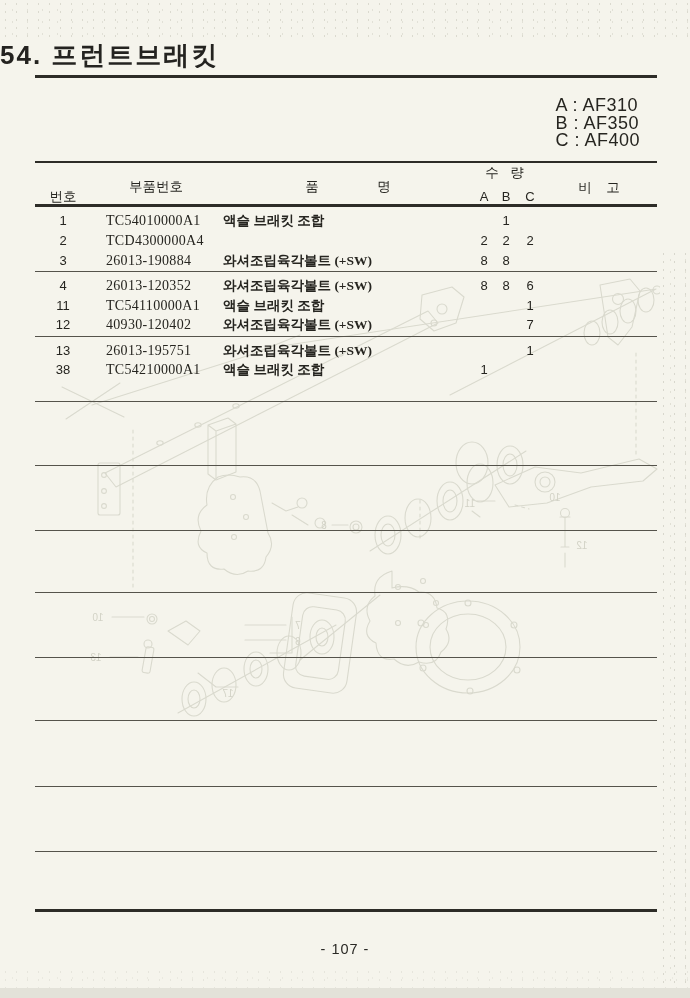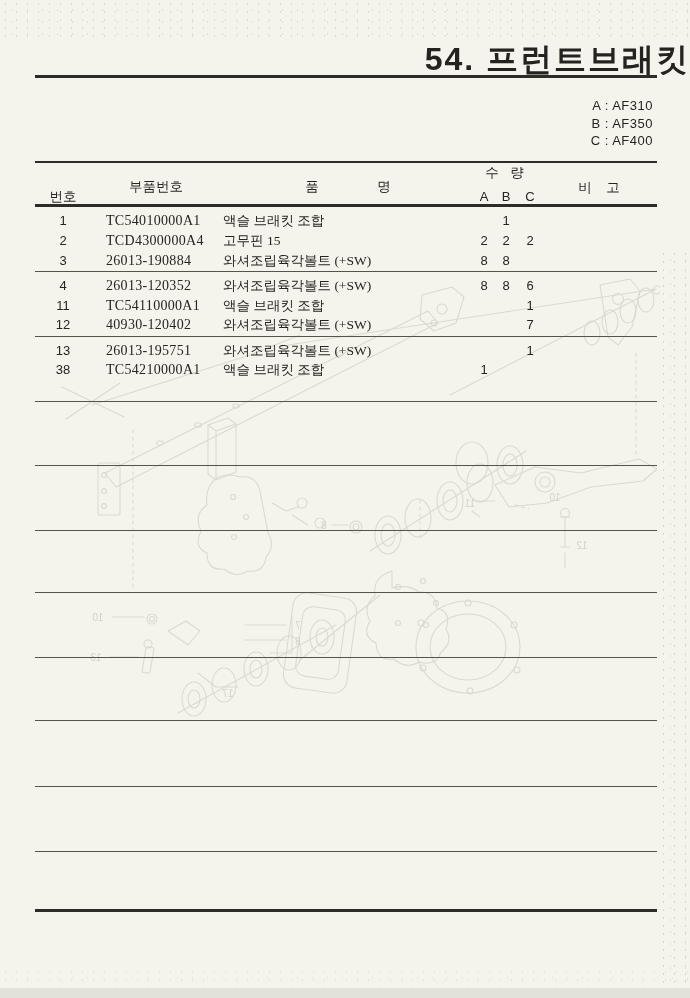--- a/index.html
+++ b/index.html
@@ -17,44 +17,44 @@
     background-size:11px 8px,15px 12px;
     background-position:0 0,5px 4px;
   }
   .speckle.top{left:0;top:0;width:690px;height:38px;opacity:.55;}
   .speckle.right{right:0;top:250px;width:32px;height:748px;opacity:.6;}
   .speckle.bottomleft{left:0;top:968px;width:690px;height:22px;opacity:.3;}
   .bottom-strip{position:absolute;left:0;top:988px;width:690px;height:10px;background:#e3e2d9;}
 
   
   .title{
-    position:absolute;left:0;top:38px;width:690px;text-align:right;
-    font-size:32px;font-weight:bold;letter-spacing:2px;color:#242320;
+    position:absolute;left:0;top:38px;width:690px;text-align:left;
+    font-size:26px;font-weight:bold;letter-spacing:2px;color:#242320;
   }
   .rule{position:absolute;left:35px;width:622px;background:#2d2c27;}
   .rule.thin{height:1px;background:#55534b;}
   .title-rule{top:75px;height:3px;}
   .t-top{top:161px;height:2px;}
   .t-headsep{top:204px;height:3px;}
   .t-bottom{top:909px;height:3px;}
 
   
-  .legend{position:absolute;right:37px;top:97px;text-align:right;
-    font-size:13px;line-height:17.5px;letter-spacing:.5px;}
+  .legend{position:absolute;right:50px;top:97px;
+    font-size:18px;line-height:17.5px;letter-spacing:.5px;}
 
   
   .th{position:absolute;font-size:13.5px;font-family:"Liberation Serif", serif;text-align:center;}
   .th.sans{font-family:"Liberation Sans", sans-serif;font-size:13px;}
 
   
   .row{position:absolute;left:0;width:690px;height:20px;}
   .row span{position:absolute;top:0;height:20px;line-height:20px;}
   .c-no{left:43px;width:40px;text-align:center;font-size:13px;}
   .c-part{left:106px;width:118px;font-family:"Liberation Serif", serif;font-size:14px;letter-spacing:.3px;}
-  .c-name{left:223px;width:245px;font-family:"Liberation Serif", serif;font-size:13.5px;}
+  .c-name{left:223px;width:245px;font-family:"Liberation Serif", serif;font-size:13.5px;font-weight:bold;}
   .c-qa{left:473px;width:22px;text-align:center;font-size:13px;}
   .c-qb{left:495px;width:22px;text-align:center;font-size:13px;}
   .c-qc{left:519px;width:22px;text-align:center;font-size:13px;}
 
   .pageno{position:absolute;left:0;top:941px;width:690px;text-align:center;
     font-size:14.5px;letter-spacing:1px;color:#2a2925;}
 
   
   .ghost{position:absolute;left:40px;top:265px;opacity:.9;}
   .ghost *{vector-effect:non-scaling-stroke;}
@@ -232,21 +232,20 @@
     <span class="c-no">1</span>
     <span class="c-part">TC54010000A1</span>
     <span class="c-name">액슬 브래킷 조합</span>
     <span class="c-qa"></span>
     <span class="c-qb">1</span>
     <span class="c-qc"></span>
   </div>
   <div class="row" style="top:231px">
     <span class="c-no">2</span>
     <span class="c-part">TCD4300000A4</span>
-    <span class="c-name">고무핀 15</span>
     <span class="c-qa">2</span>
     <span class="c-qb">2</span>
     <span class="c-qc">2</span>
   </div>
   <div class="row" style="top:251px">
     <span class="c-no">3</span>
     <span class="c-part">26013-190884</span>
     <span class="c-name">와셔조립육각볼트 (+SW)</span>
     <span class="c-qa">8</span>
     <span class="c-qb">8</span>
@@ -286,13 +285,14 @@
   </div>
   <div class="row" style="top:360px">
     <span class="c-no">38</span>
     <span class="c-part">TC54210000A1</span>
     <span class="c-name">액슬 브래킷 조합</span>
     <span class="c-qa">1</span>
     <span class="c-qb"></span>
     <span class="c-qc"></span>
   </div>
 
+  <div class="pageno">- 107 -</div>
 </div>
 
 </body></html>

